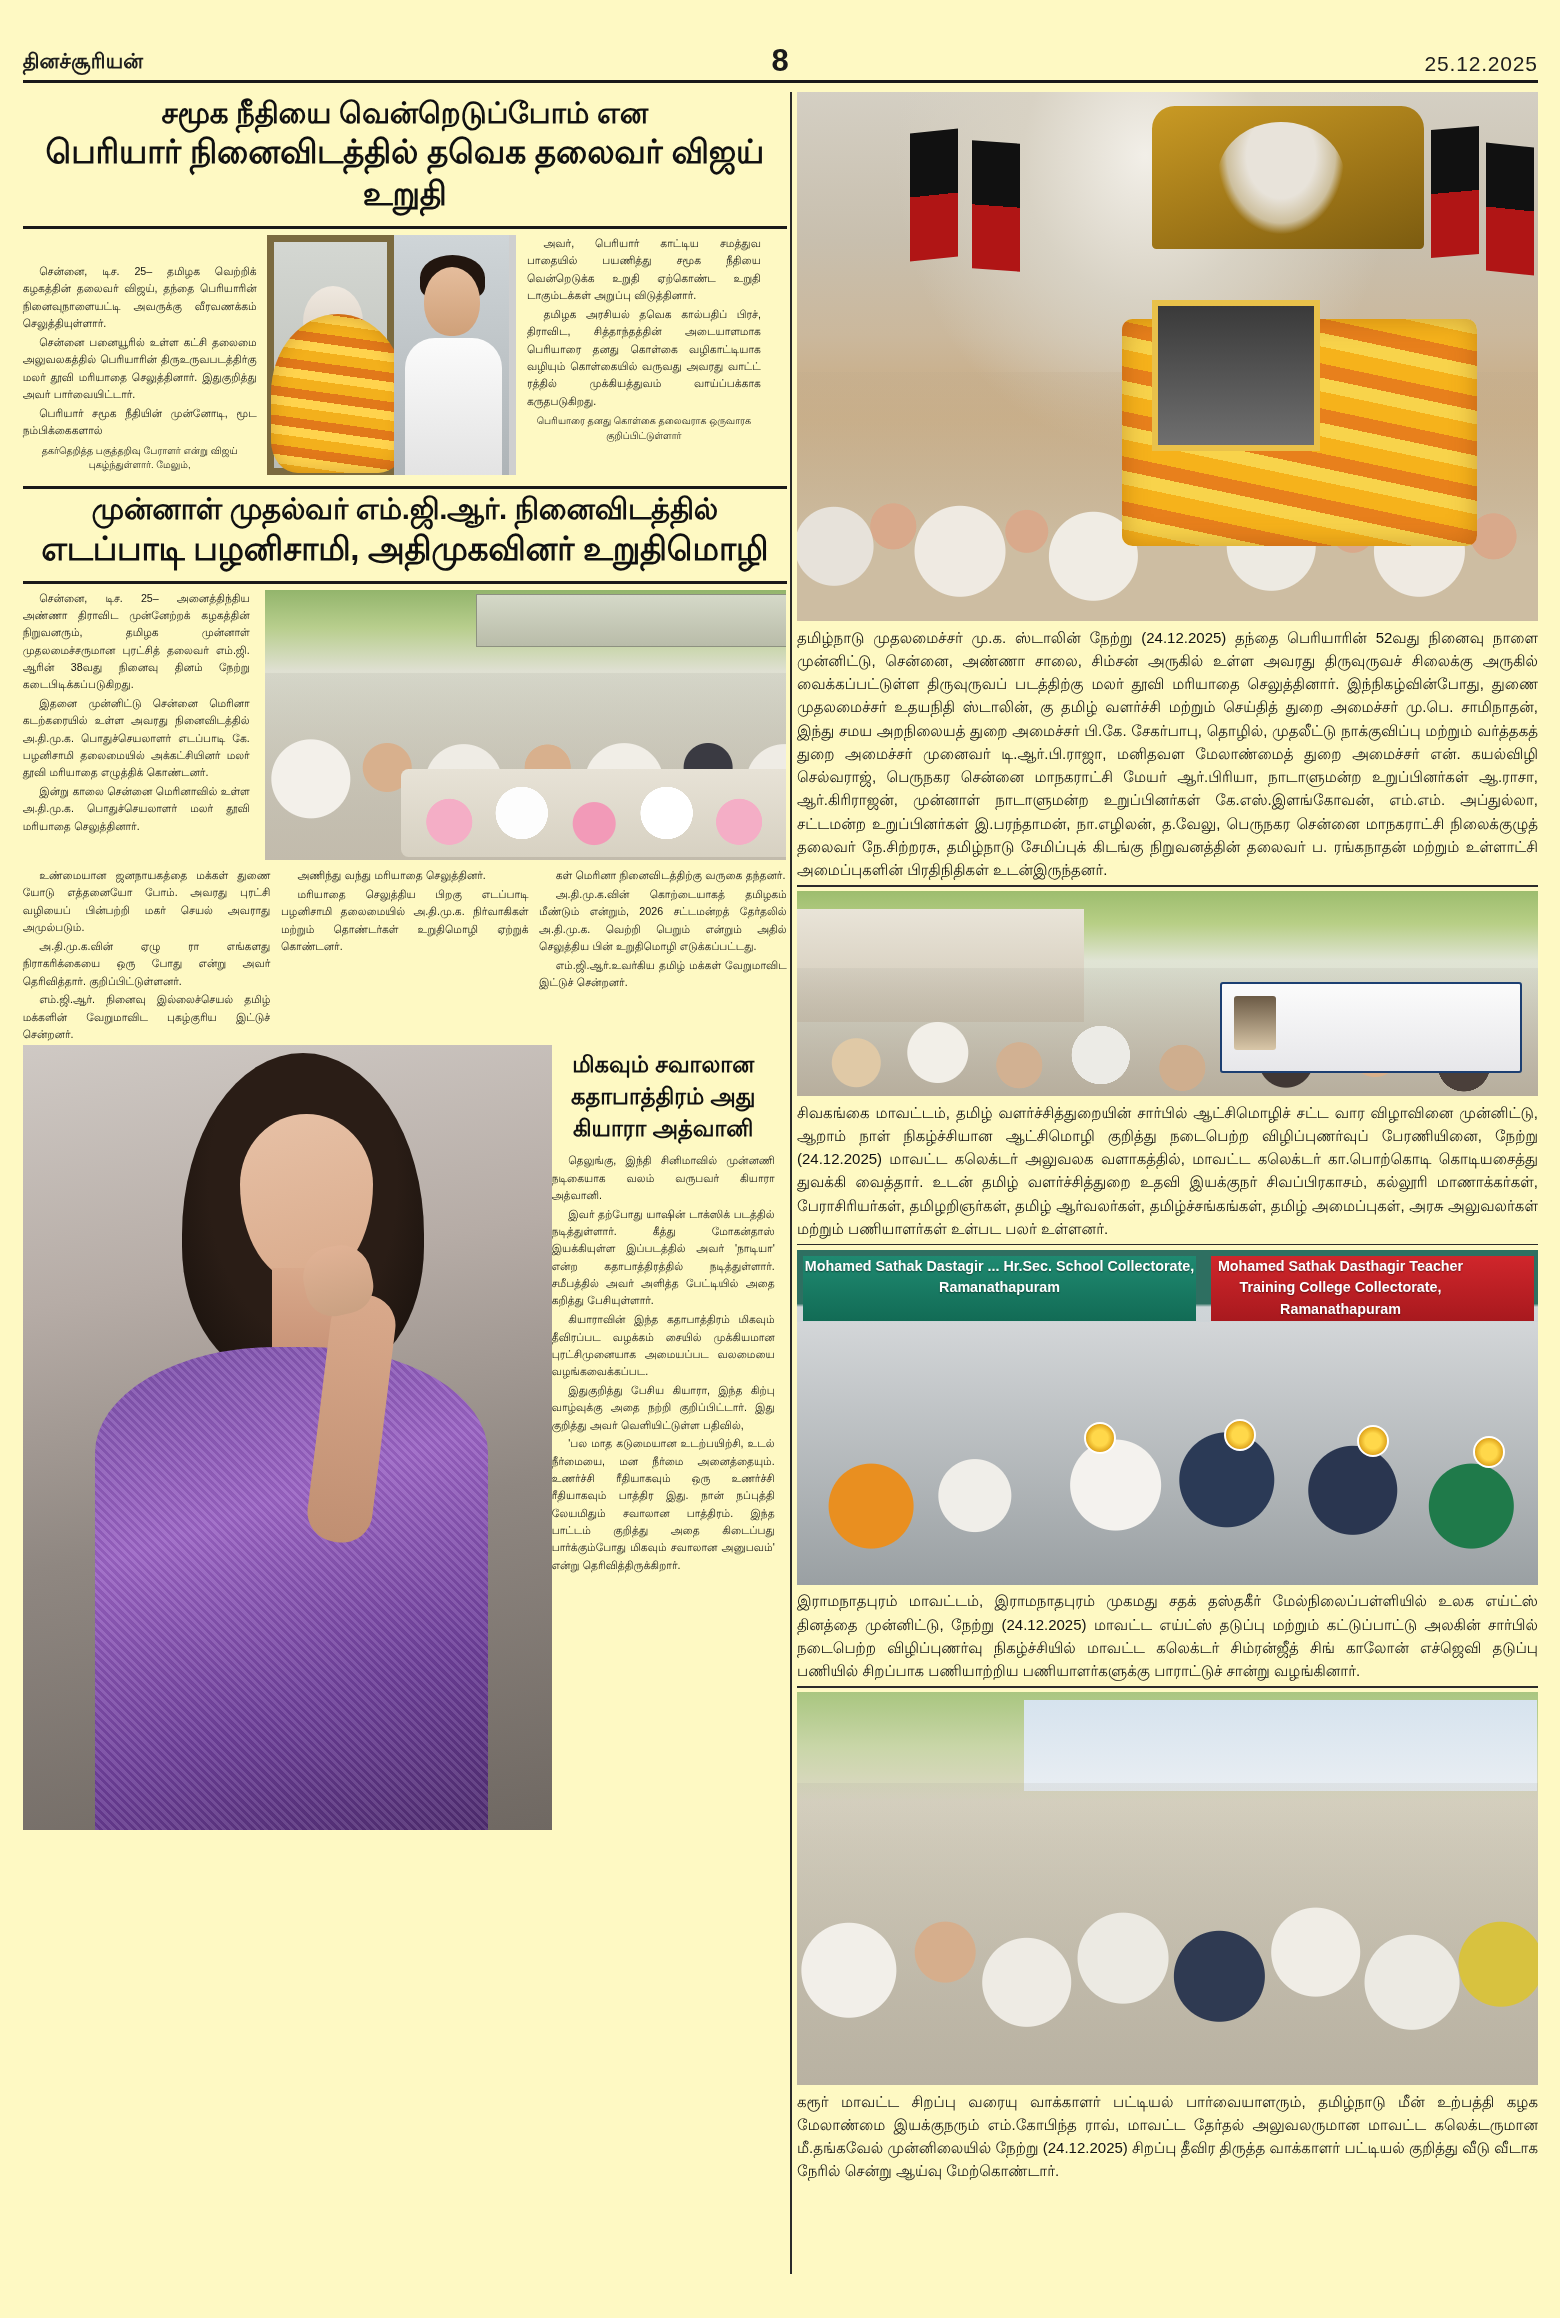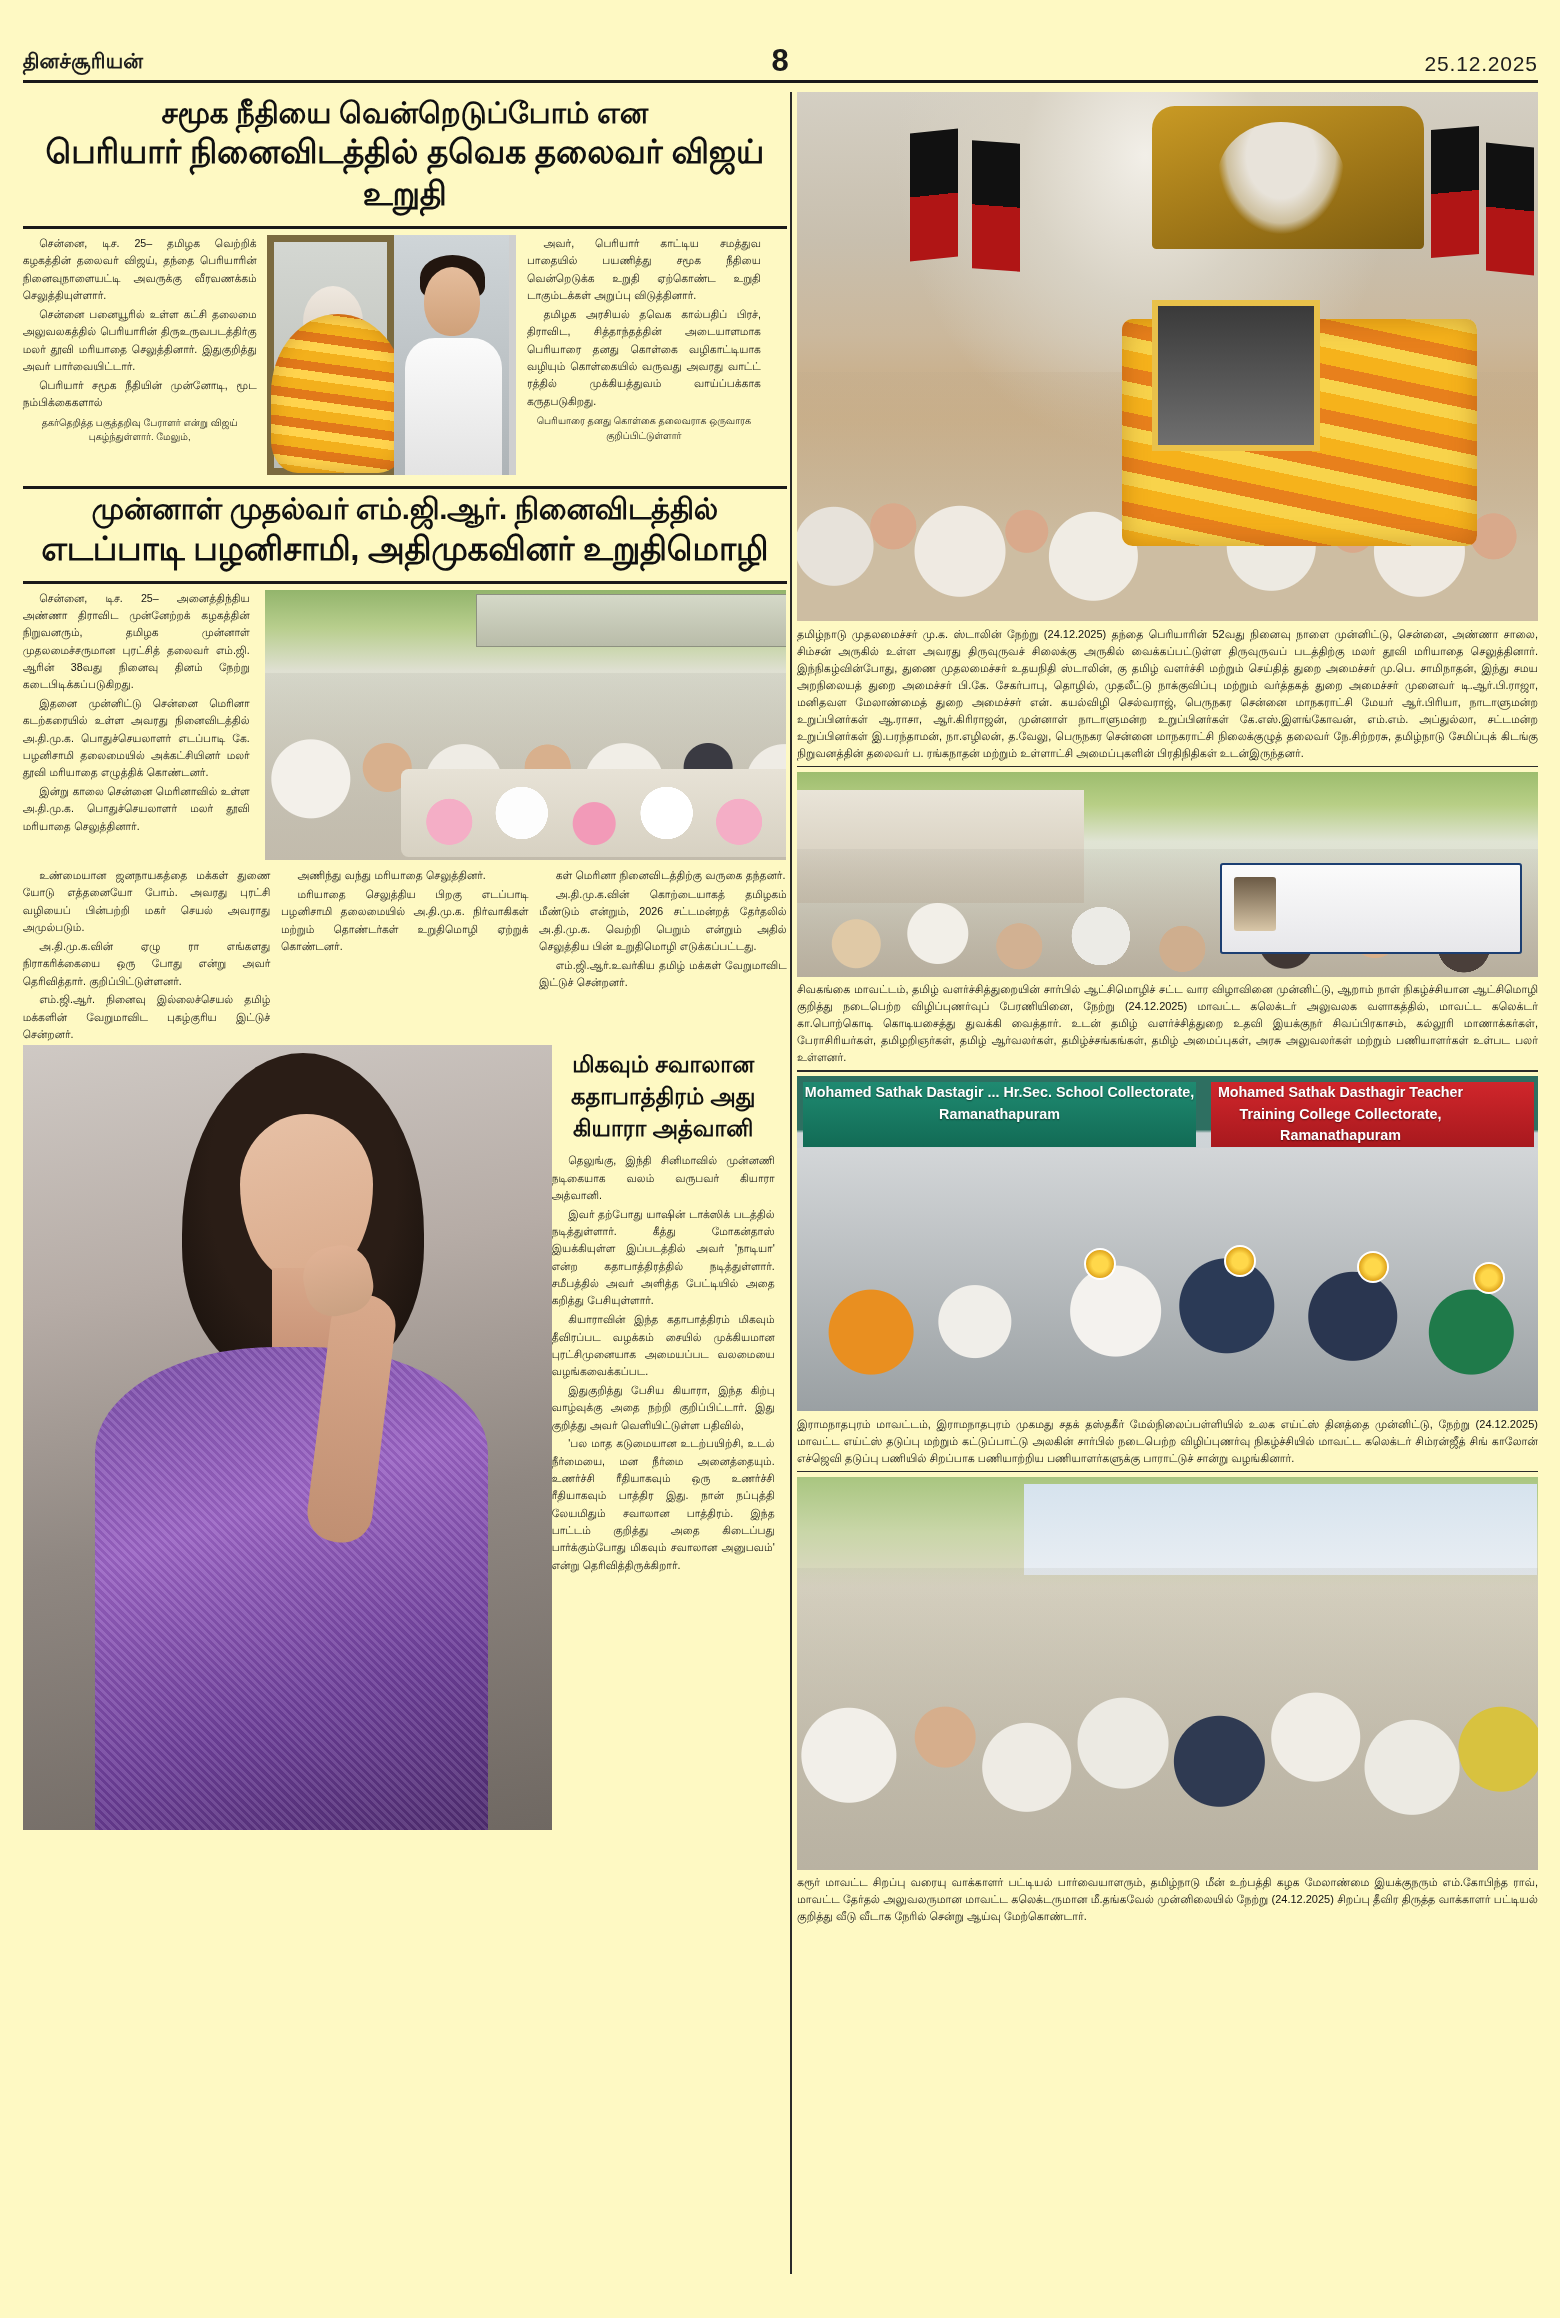--- a/index.html
+++ b/index.html
@@ -77,27 +77,27 @@
     text-align: justify;
     text-justify: inter-word;
     word-spacing: 0.4px;
   }
   .body-txt p { text-indent: 16.6px; margin-bottom: 1.5px; }
 
   
   .photo { position: relative; overflow: hidden; background: #cfcfcf; }
   .caption {
     font-family: "Liberation Sans", "DejaVu Sans", sans-serif;
-    font-size: 11px; line-height: 1.55; color: #121212;
+    font-size: 15px; line-height: 1.55; color: #121212;
     text-align: justify; padding-top: 4.5px;
   }
 
   
   .a1-wrap { display:flex; gap: 10.6px; }
-  .a1-colA { width: 234px; }
+  .a1-colA { width: 234px; margin-top: 28px; }
   .a1-photoblock { width: 249px; }
   .a1-colC { width: 234px; }
 
   
   .cinema-banner {
     position: relative; width: 764px; height: 115px;
     overflow:hidden;
     background:
       radial-gradient(circle at 78% 40%, rgba(120,200,255,.55), rgba(0,0,0,0) 55%),
       linear-gradient(180deg,#2d7fc4 0%, #2f86cc 45%, #1ea3e8 58%, #bfe4f7 78%, #ffffff 100%);

